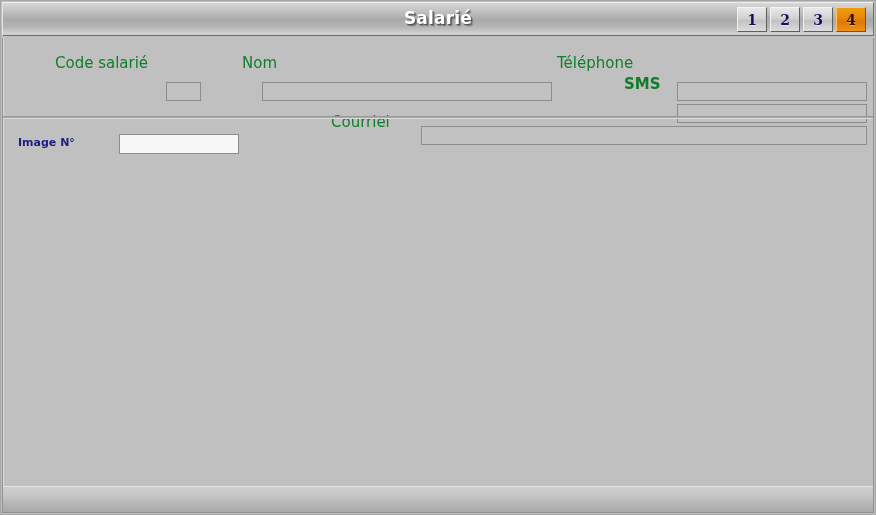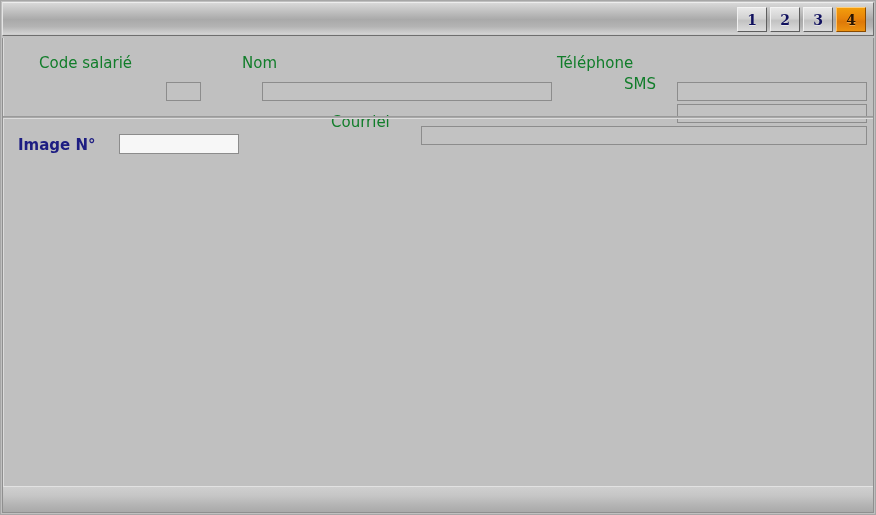--- a/index.html
+++ b/index.html
@@ -122,21 +122,21 @@
 
   .lbl {
     position: absolute;
     font-size: 15px;
     color: #117d2a;
     white-space: nowrap;
     font-family: "DejaVu Sans", "Liberation Sans", sans-serif;
   }
   .lbl-navy {
     position: absolute;
-    font-size: 15px;
+    font-size: 11px;
     font-weight: bold;
     color: #1d1d82;
     white-space: nowrap;
     font-family: "DejaVu Sans", "Liberation Sans", sans-serif;
   }
 
   .field {
     position: absolute;
     box-sizing: border-box;
     background: #c2c2c2;
@@ -202,20 +202,21 @@
     border: 1px solid #a6a6a6;
     pointer-events: none;
   }
 </style>
 </head>
 <body>
 
 <div id="app">
 
   <div class="titlebar">
+    <div class="title-text">Salarié</div>
 
     <div class="tabs">
       <div class="tab">
         <span>1</span>
       </div>
       <div class="tab">
         <span>2</span>
       </div>
       <div class="tab">
         <span>3</span>
@@ -224,30 +225,30 @@
         <span>4</span>
       </div>
     </div>
   </div>
 
   <div class="panel">
     <div class="panel-inner-left"></div>
 
     <div class="header-form">
 
-      <div class="lbl" style="left:36px; top:16px;">Code salarié</div>
+      <div class="lbl" style="left:52px; top:16px;">Code salarié</div>
       <input class="field" type="text" style="left: 163px; top: 44px; width: 35px; height: 19px;" placeholder="">
 
       <div class="lbl" style="left:203px; top:16px;margin-left:36px;">Nom</div>
       <input class="field" type="text" style="left: 259px; top: 44px; width: 290px; height: 19px;" placeholder="">
 
       <div class="lbl" style="left:554px; top:16px;">Téléphone</div>
       <input class="field" type="text" style="left: 674px; top: 44px; width: 190px; height: 19px;" placeholder="">
 
-      <div class="lbl" style="left:621px; top:37px;">SMS</div>
+      <div class="lbl" style="left:621px; top:37px;font-weight:bold;">SMS</div>
       <input class="field" type="text" style="left: 674px; top: 66px; width: 190px; height: 19px;" placeholder="">
 
       <div class="lbl" style="left:328px; top:75px;">Courriel</div>
       <input class="field" type="text" style="left: 418px; top: 88px; width: 446px; height: 19px;" placeholder="">
     </div>
 
     <div class="divider" style="top:78px;">
       <div class="d1"></div>
         <div class="d2"></div>
         <div class="d3"></div>

